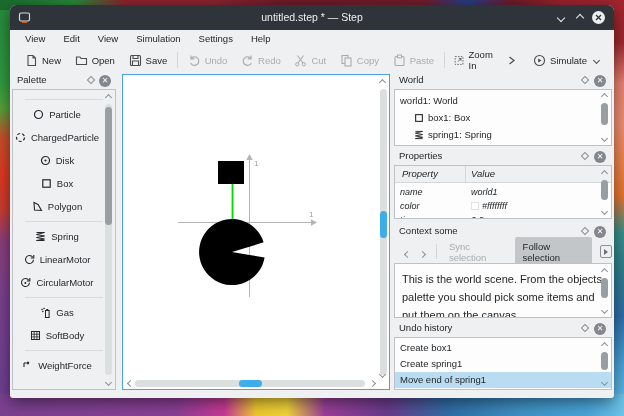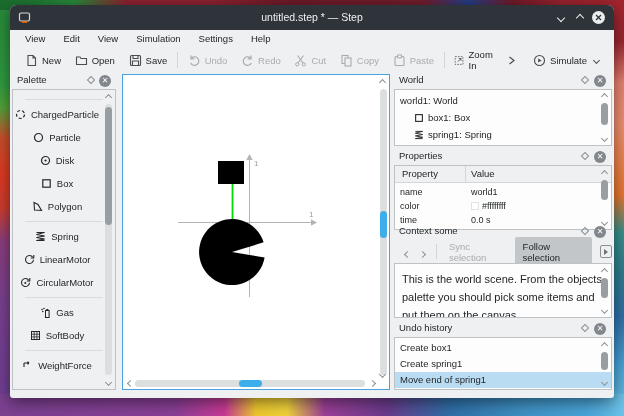--- a/index.html
+++ b/index.html
@@ -249,29 +249,29 @@
   <div class="palette">
     <div class="panel-header">
       <span class="panel-title">Palette</span>
       <span class="float-icon"></span>
       <span class="panel-close">✕</span>
     </div>
     <div class="panel-body">
       <div class="pal-sep"></div>
       <div class="pal-item">
         <svg class="ticon" width="11" height="11" viewBox="0 0 11 11">
+            <circle cx="5.5" cy="5.5" r="4" fill="none" stroke="#232629" stroke-width="1.2"></circle>
+          </svg>
+        <span>Particle</span>
+      </div>
+      <div class="pal-item">
+        <svg class="ticon" width="11" height="11" viewBox="0 0 11 11">
             <circle cx="5.5" cy="5.5" r="4" fill="none" stroke="#232629" stroke-width="1.2" stroke-dasharray="3,2"></circle>
           </svg>
         <span>ChargedParticle</span>
-      </div>
-      <div class="pal-item">
-        <svg class="ticon" width="11" height="11" viewBox="0 0 11 11">
-            <circle cx="5.5" cy="5.5" r="4" fill="none" stroke="#232629" stroke-width="1.2"></circle>
-          </svg>
-        <span>Particle</span>
       </div>
       <div class="pal-item">
         <svg class="ticon" width="11" height="11" viewBox="0 0 11 11">
             <circle cx="5.5" cy="5.5" r="4" fill="none" stroke="#232629" stroke-width="1.2"></circle>
             <circle cx="5.5" cy="5.5" r="1.1" fill="#232629"></circle>
           </svg>
         <span>Disk</span>
       </div>
       <div class="pal-item">
         <svg class="ticon" width="11" height="11" viewBox="0 0 11 11">
@@ -395,21 +395,21 @@
       <span class="sb-chev chev down" style="bottom:4px;"></span>
     </div>
   </div>
 
   <div class="rpanel" style="top:143px; height:71px;">
     <div class="panel-header">
       <span class="panel-title">Properties</span>
       <span class="float-icon"></span>
       <span class="panel-close">✕</span>
     </div>
-    <div class="panel-body" style="left:0; top:17px; width:218px; height:65px;">
+    <div class="panel-body" style="left:0; top:17px; width:218px; height:54px;font-style:italic;">
       <div class="prop-head">
         <span class="c1">Property</span>
         <span class="c2">Value</span>
         <span class="prop-div"></span>
       </div>
       <div class="prop-row" style="margin-top:3px;">
         <span class="pk">name</span>
         <span class="pv">world1</span>
       </div>
       <div class="prop-row">

